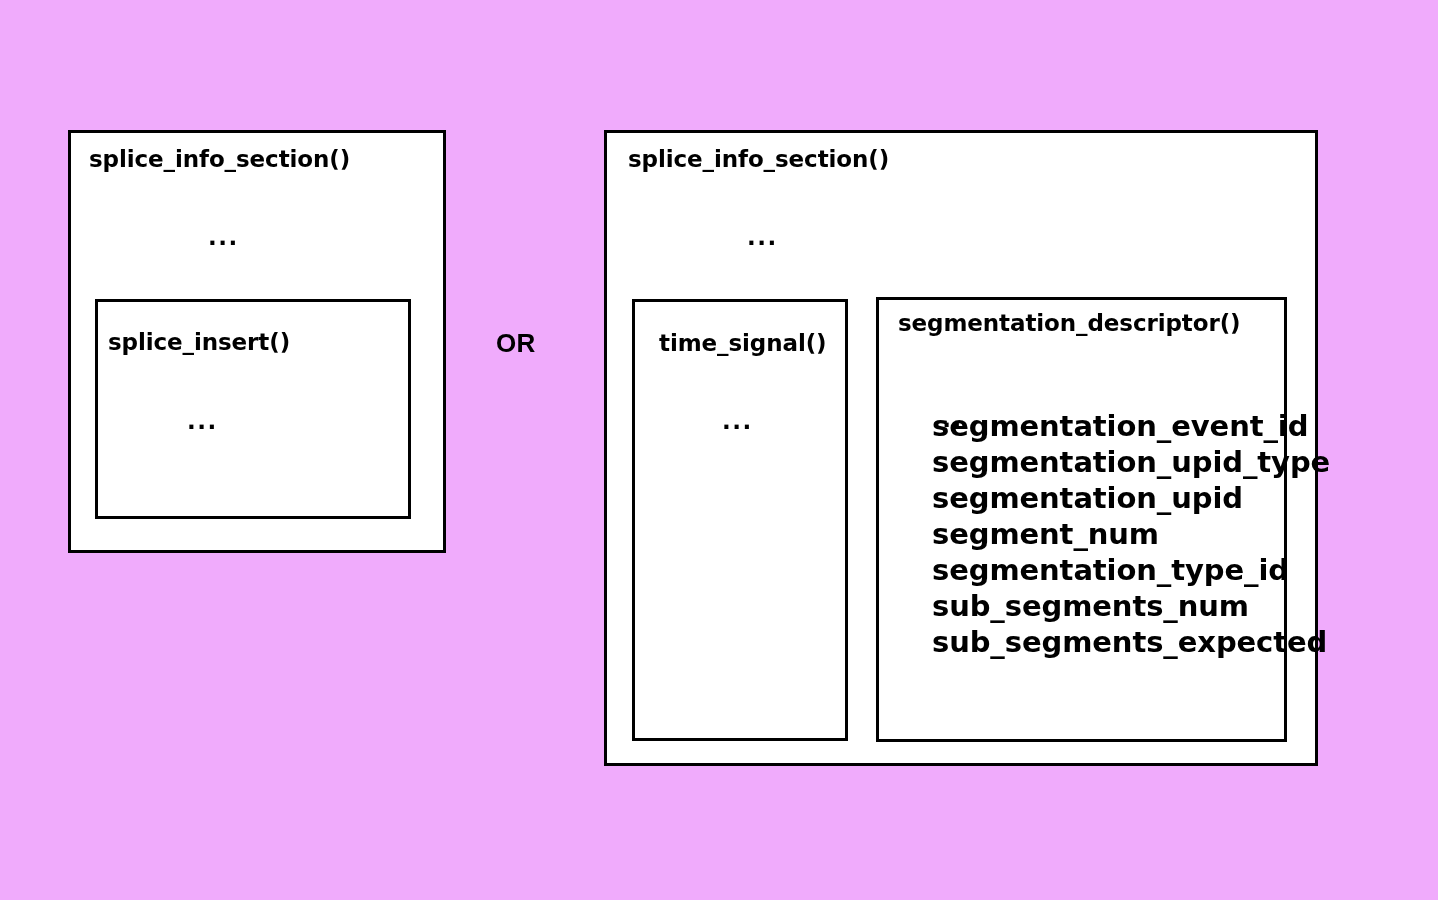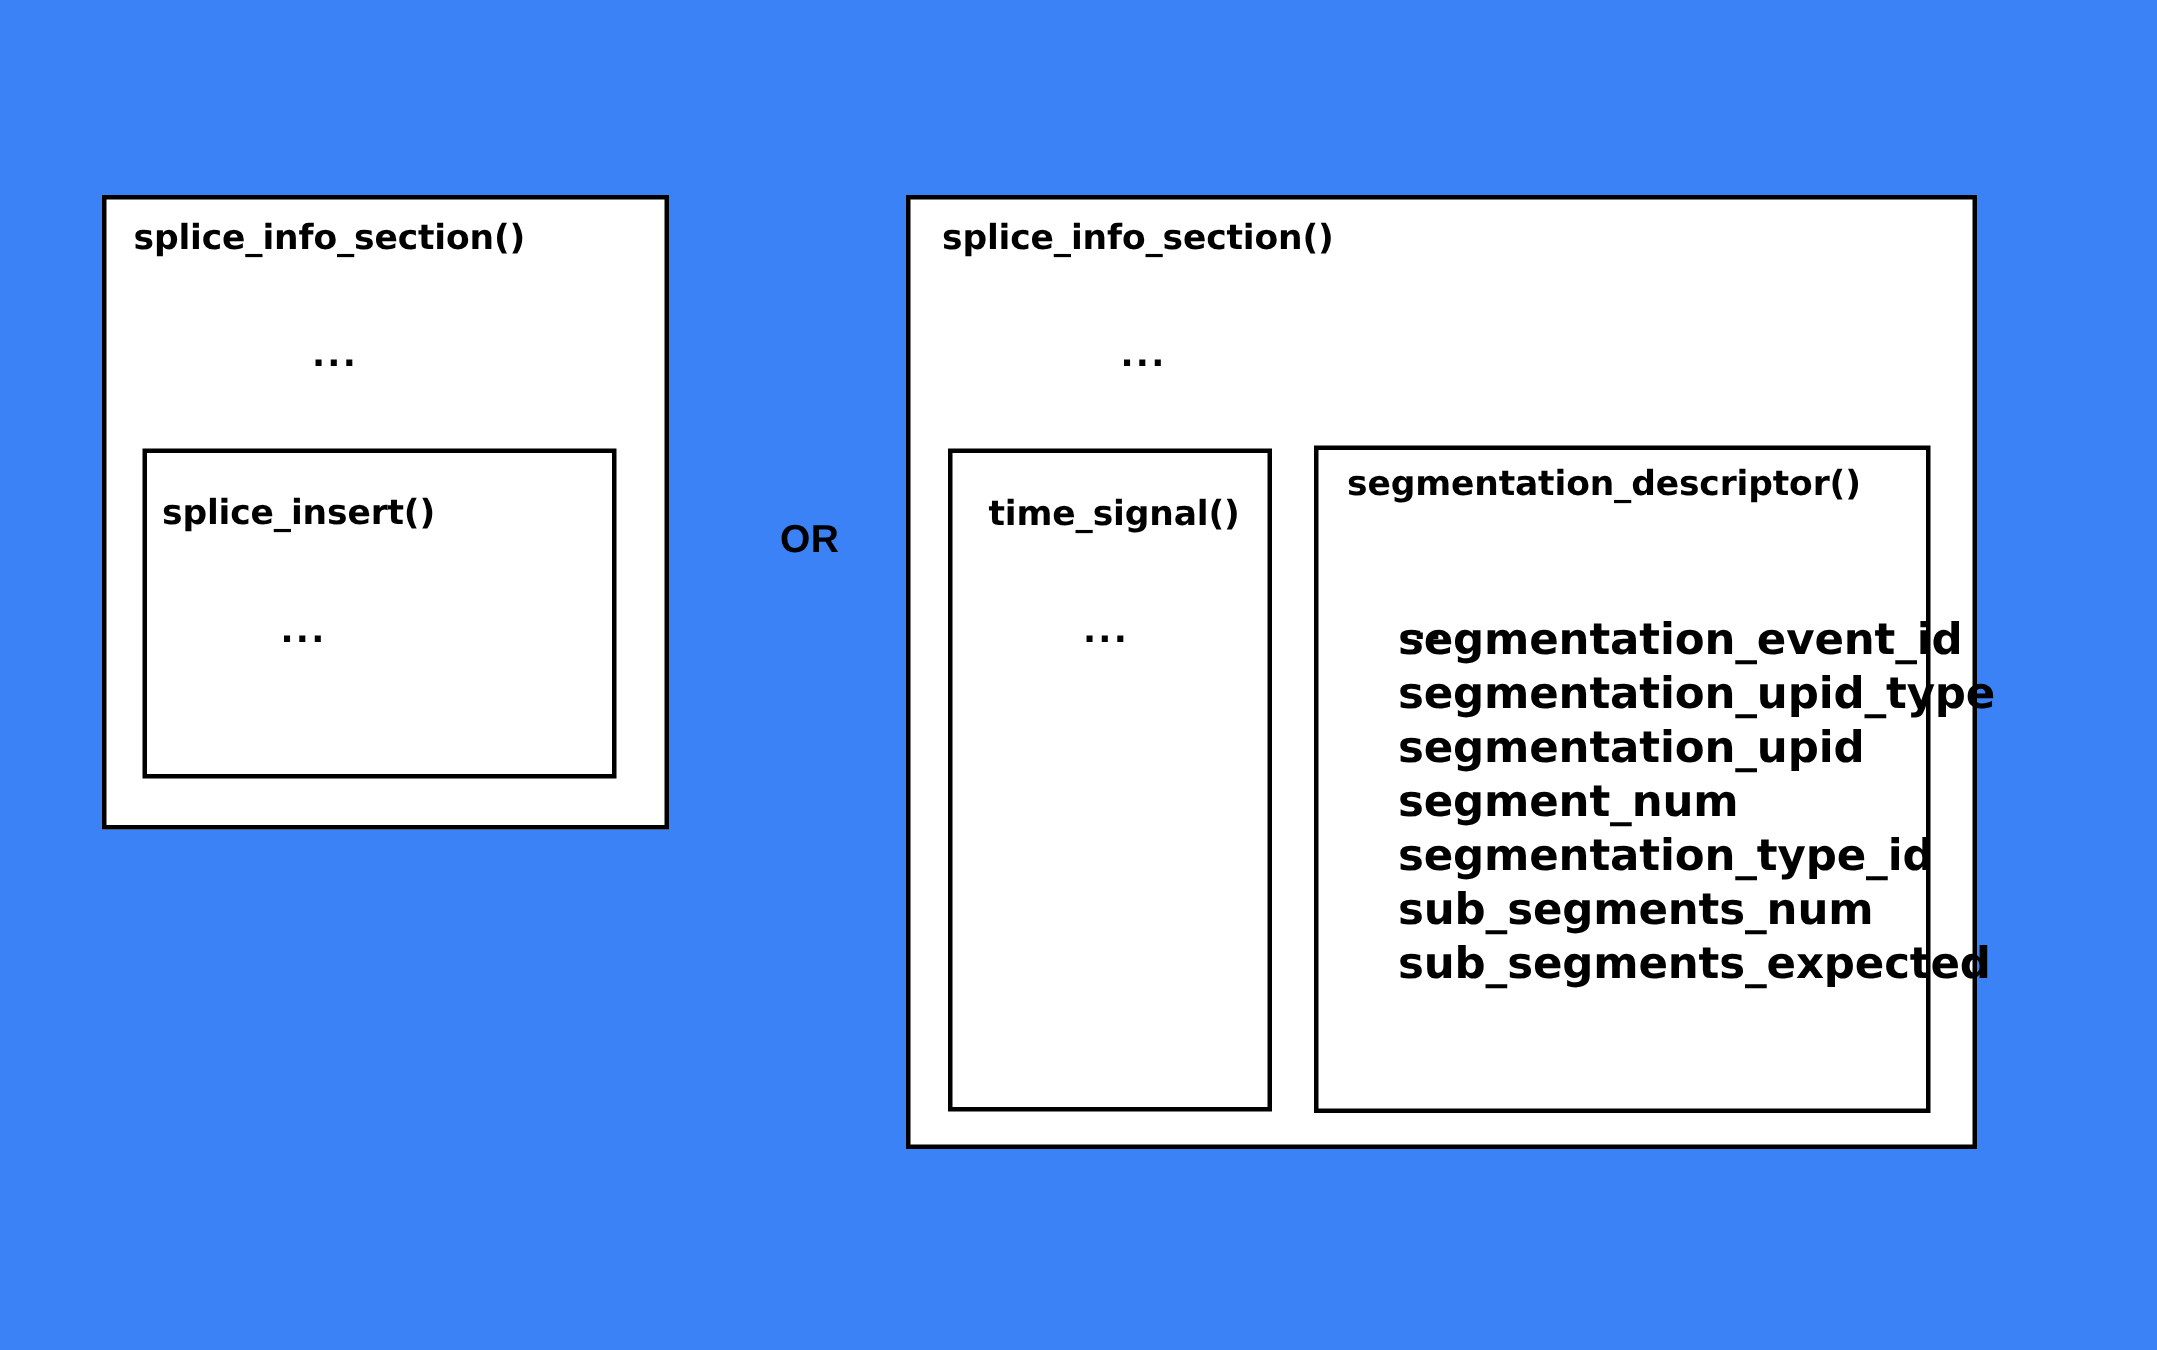--- a/index.html
+++ b/index.html
@@ -4,21 +4,21 @@
 <style>
   html, body {
     margin: 0;
     padding: 0;
     background: #ffffff;
   }
   #canvas {
     position: relative;
     width: 1438px;
     height: 900px;
-    background: #3b82f6;
+    background: #f0abfc;
     overflow: hidden;
     font-family: "DejaVu Sans", sans-serif;
   }
 
   
   .box {
     position: absolute;
     box-sizing: border-box;
     border: 3px solid #000000;
     background: #ffffff;
@@ -67,21 +67,21 @@
 
   
   #left-outer-box   { left: 68px;  top: 130px; width: 378px; height: 423px; }
   #left-outer-title { left: 89px;  top: 148px; }
   #left-outer-ellipsis { left: 208px; top: 226px; }
   #left-inner-box   { left: 95px;  top: 299px; width: 316px; height: 220px; }
   #left-inner-title { left: 108px; top: 331px; text-align: right; }
   #left-inner-ellipsis { left: 187px; top: 410px; }
 
   
-  #or-connector { left: 520px; top: 330px; margin-top: 16px; }
+  #or-connector { left: 496px; top: 330px; }
 
   
   #right-outer-box   { left: 604px; top: 130px; width: 714px; height: 636px; }
   #right-outer-title { left: 628px; top: 148px; }
   #right-outer-ellipsis { left: 747px; top: 226px; }
 
   #time-signal-box      { left: 632px; top: 299px; width: 216px; height: 442px; }
   #time-signal-title    { left: 649px; top: 332px; margin-left: 10px; }
   #time-signal-ellipsis { left: 722px; top: 410px; }
 

